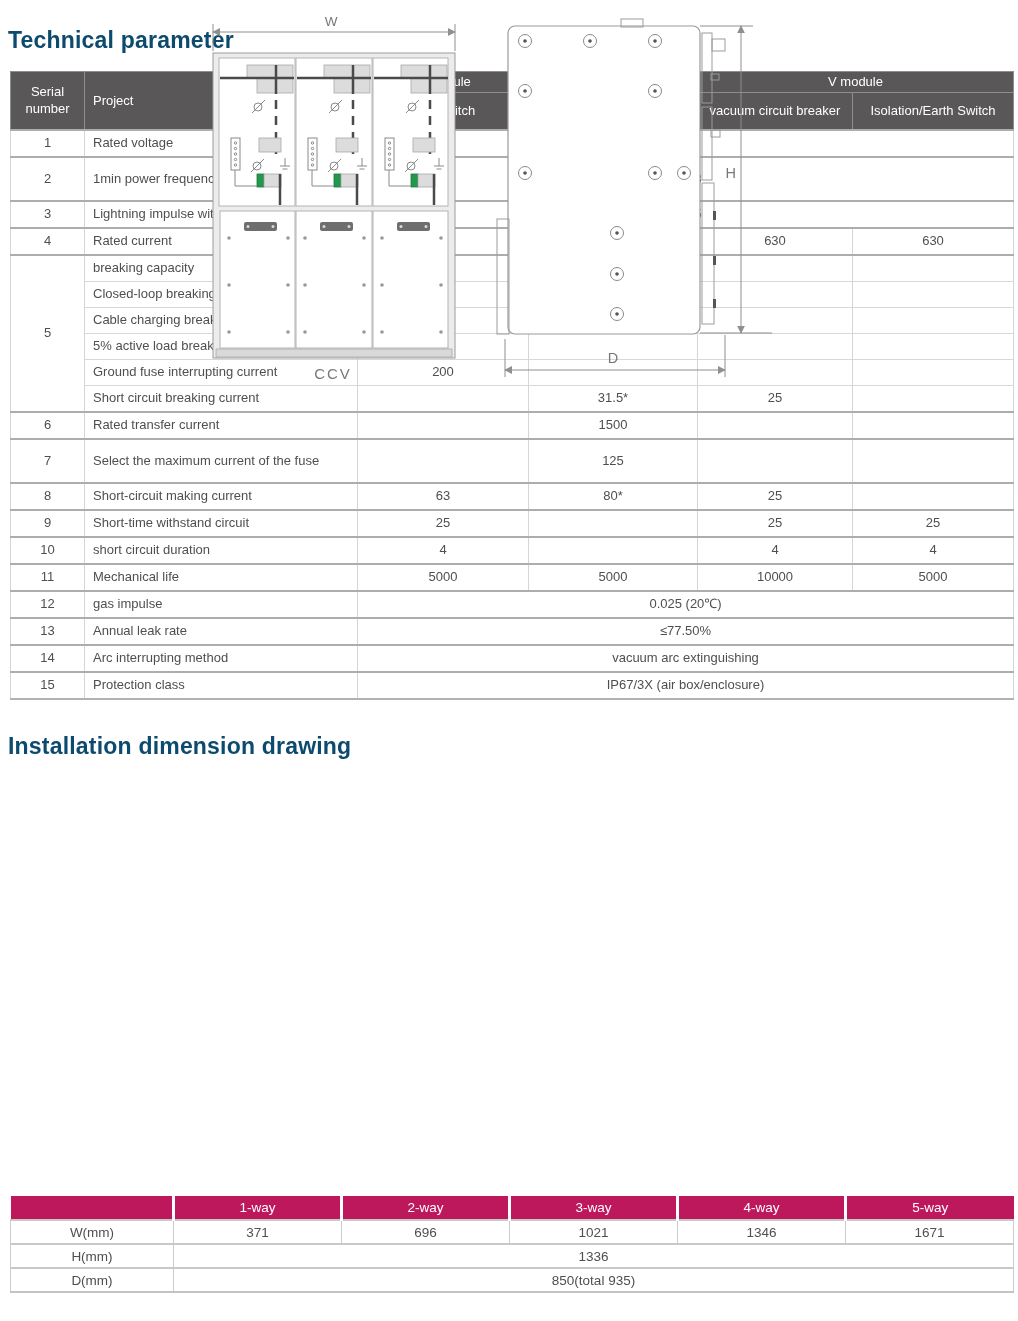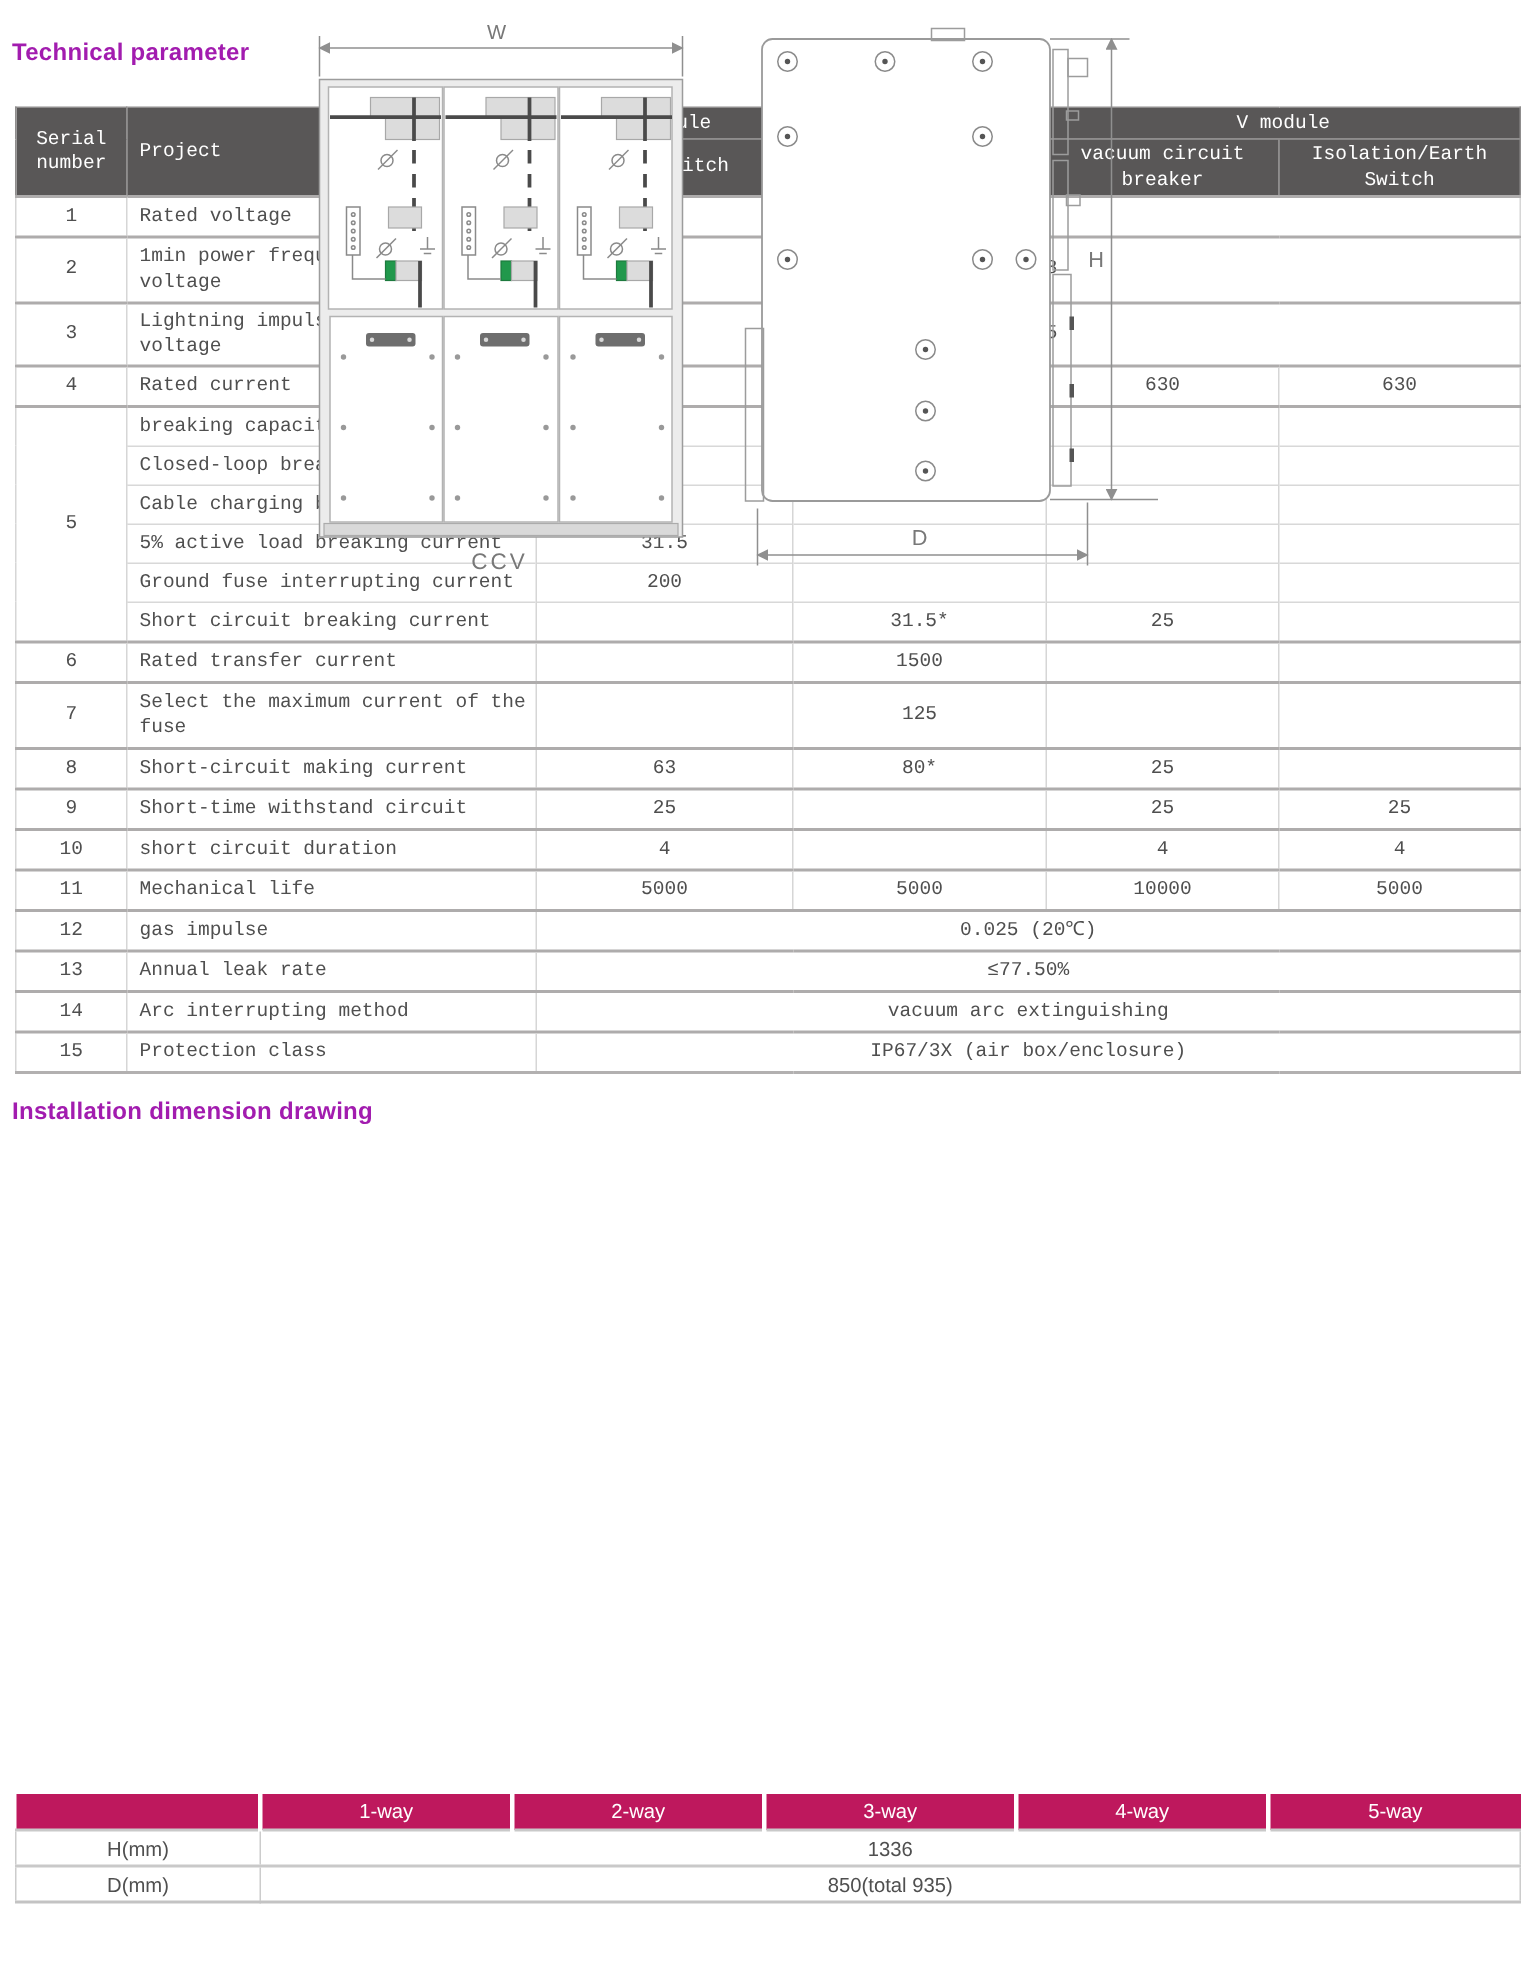--- a/index.html
+++ b/index.html
@@ -5,34 +5,33 @@
   html,body{margin:0;padding:0;}
   body{
     position:relative;
     width:1018px;height:1321px;
     background:#ffffff;
     font-family:"Liberation Sans", sans-serif;
     color:#4f4f4f;
   }
   .section-title{
     position:absolute;left:8px;
-    font-size:16px;font-weight:bold;color:#a21caf;
+    font-size:23px;font-weight:bold;color:#0c4a6e;
     letter-spacing:0.2px;
   }
   #title-technical{top:27px;}
   #title-installation{top:733px;}
 
   
   table.tech{
     position:absolute;left:10px;top:71px;width:1003px;
     border-collapse:collapse;table-layout:fixed;
     font-size:13px;color:#4f4f4f;
     border-left:1px solid #d6d6d6;border-right:1px solid #d6d6d6;
     border-bottom:2px solid #b2b0b0;
-    font-family:Liberation Mono, monospace;
   }
   table.tech th{
     background:#595757;color:#ffffff;font-weight:normal;
     border:1px solid #8f8d8d;
     padding:2px 4px;line-height:1.25;
   }
   table.tech th.proj{ text-align:left;padding-left:8px; }
   table.tech td{
     border-left:1px solid #d6d6d6;border-right:1px solid #d6d6d6;
     border-top:1px solid #d8d8d8;
@@ -374,20 +373,28 @@
   <tbody>
       <tr>
     <th></th>
     <th>1-way</th>
     <th>2-way</th>
     <th>3-way</th>
     <th>4-way</th>
     <th>5-way</th>
   </tr>
   <tr>
+    <td class="lbl">W(mm)</td>
+    <td>371</td>
+    <td>696</td>
+    <td>1021</td>
+    <td>1346</td>
+    <td>1671</td>
+  </tr>
+  <tr>
     <td class="lbl">H(mm)</td>
     <td colspan="5">1336</td>
   </tr>
   <tr>
     <td class="lbl">D(mm)</td>
     <td colspan="5">850(total 935)</td>
   </tr>
 </tbody>
   </table>
 

